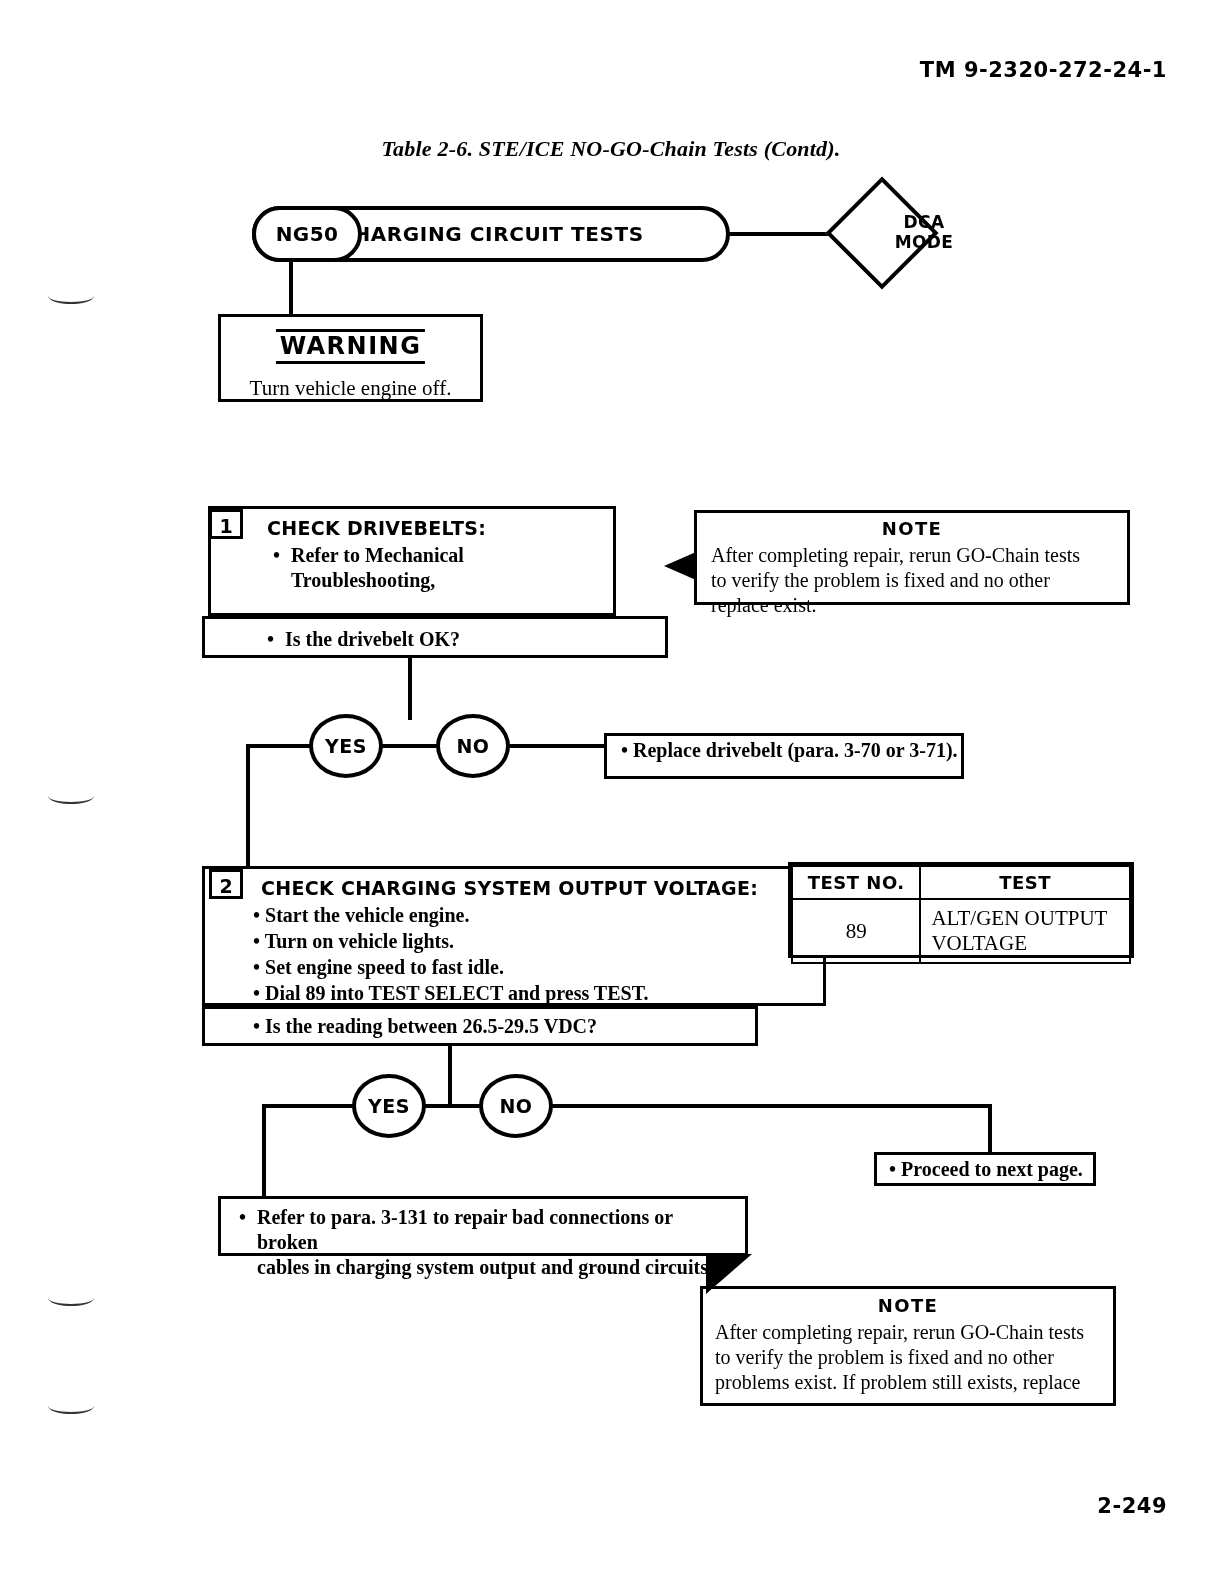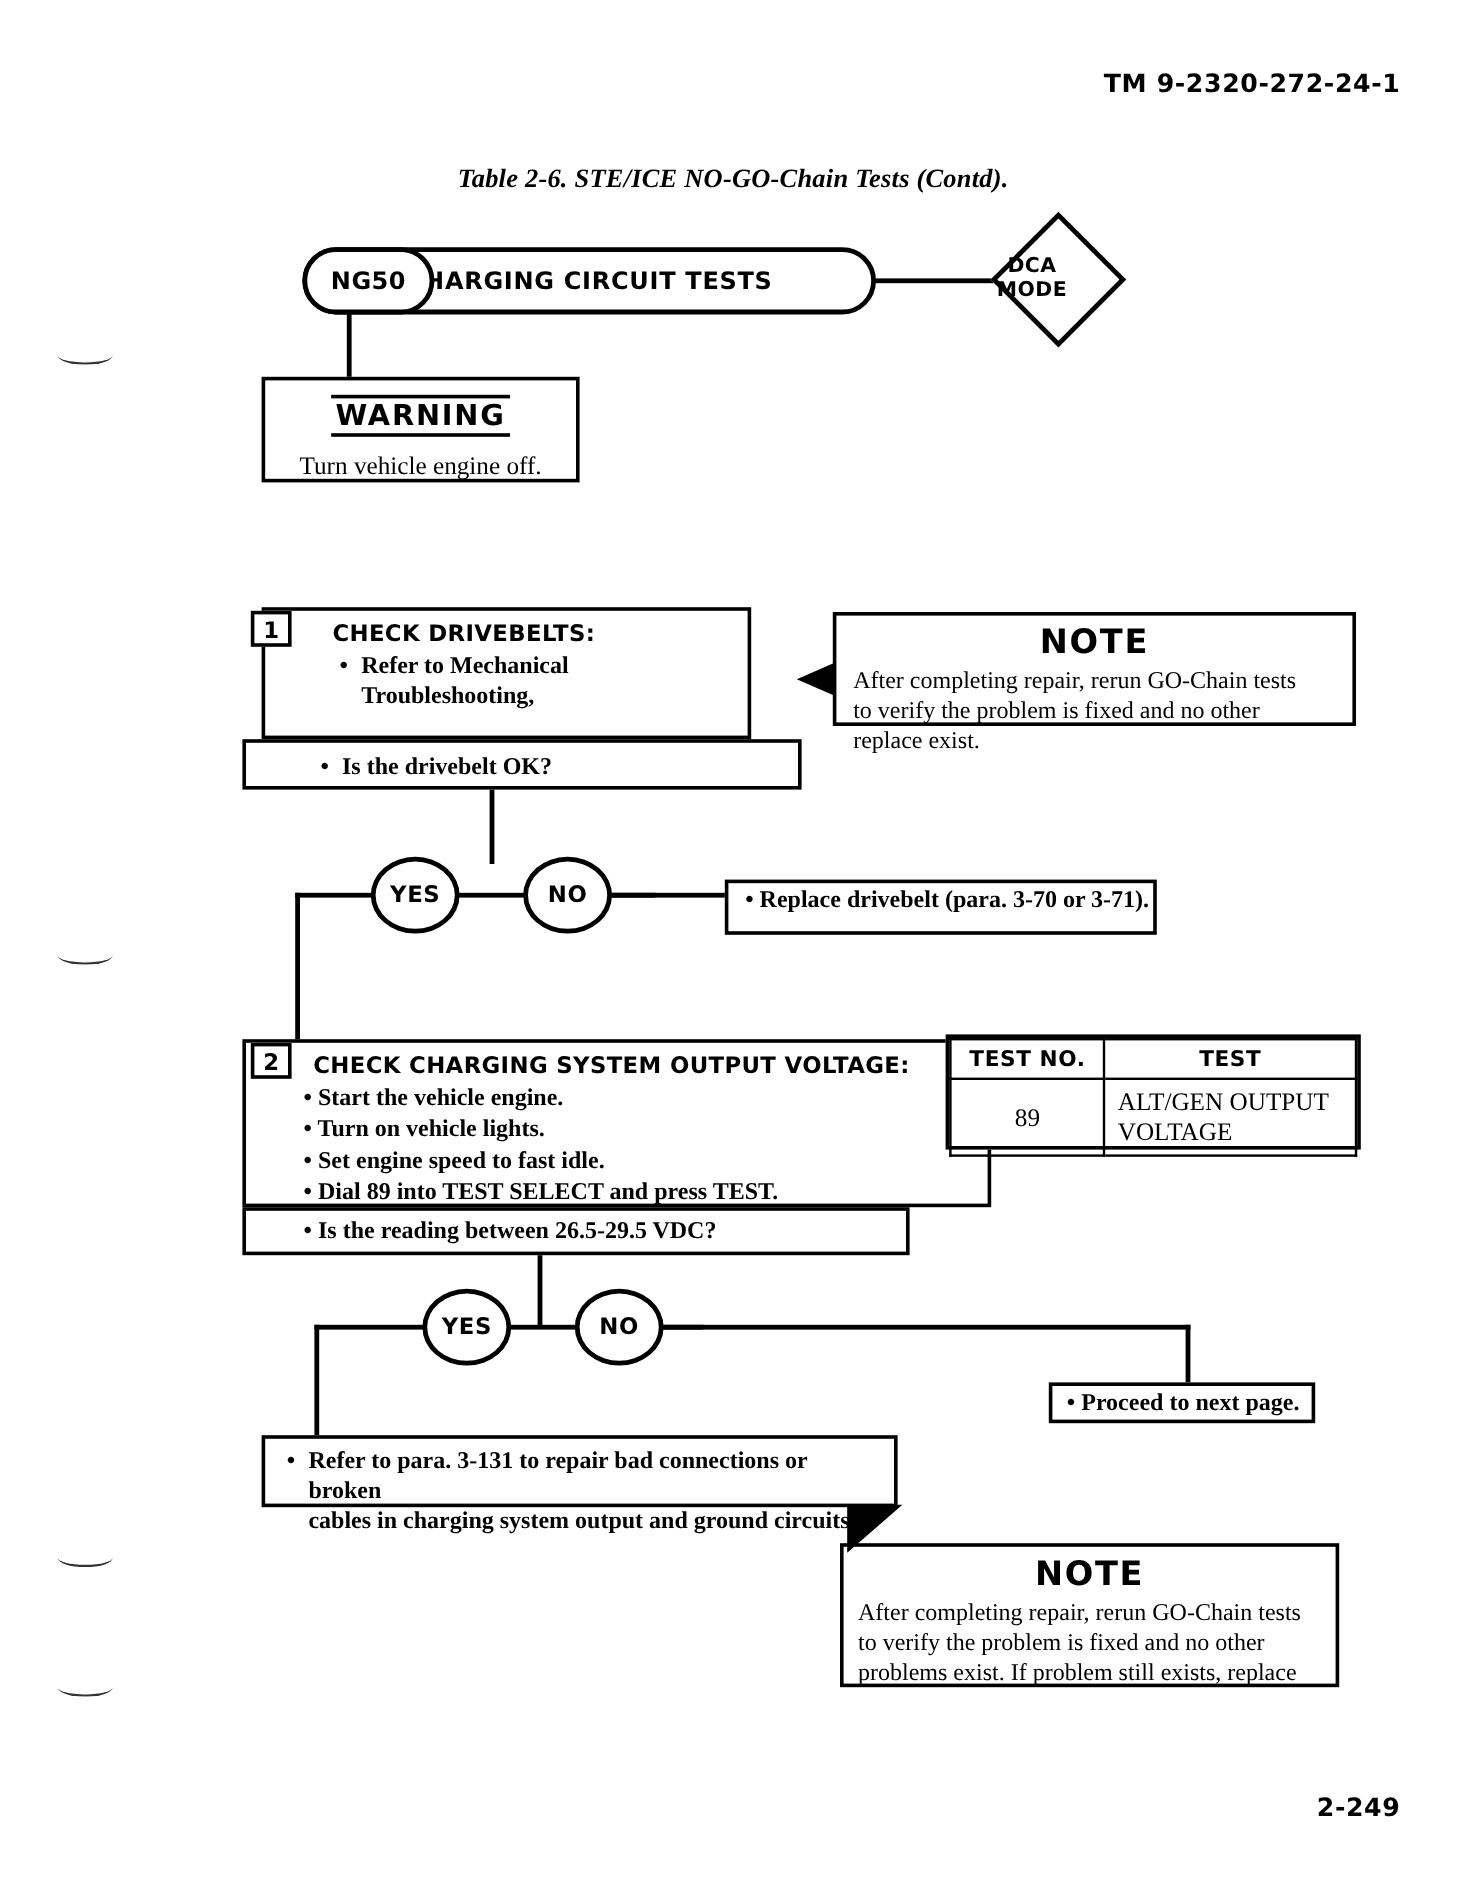--- a/index.html
+++ b/index.html
@@ -195,21 +195,21 @@
     justify-content: center;
     letter-spacing: 0.5px;
     z-index: 3;
   }
 
   
   .note-title {
     text-align: center;
     font-family: "DejaVu Sans", sans-serif;
     font-weight: bold;
-    font-size: 28px;
+    font-size: 18px;
     letter-spacing: 1.4px;
     margin-bottom: 4px;
   }
   .note-body {
     font-family: "Liberation Serif", serif;
     font-size: 20px;
     line-height: 25px;
   }
   .note-body div { white-space: nowrap; }
 
@@ -278,35 +278,35 @@
   <div class="stadium" style="left:252px; top:206px; width:478px; height:56px;">
     <div class="stadium-label">CHARGING CIRCUIT TESTS</div>
   </div>
   <div class="ng-capsule" style="left:252px; top:206px; width:110px; height:56px;">
     <div class="ng-capsule-label">NG50</div>
   </div>
 
   <div class="hline" style="left:728px; top:232px; width:110px;"></div>
 
   <div class="diamond" style="left:842px; top:193px; width:80px; height:80px;"></div>
-  <div class="diamond-label" style="left:820px; top:212px; width:80px;">
+  <div class="diamond-label" style="left:884px; top:212px; width:80px;">
     <div>DCA</div>
     <div>MODE</div>
   </div>
 
   <div class="vline" style="left:289px; top:260px; height:56px;"></div>
 
   <div class="box warning-box" style="left:218px; top:314px; width:265px; height:88px;">
     <div class="warning-title-wrap">
       <span class="warning-title">WARNING</span>
     </div>
     <div class="warning-text">Turn vehicle engine off.</div>
   </div>
 
-  <div class="box" style="left:218px; top:506px; width:408px; height:110px;">
+  <div class="box" style="left:208px; top:506px; width:408px; height:110px;">
     <div class="step-head" style="margin:8px 0 0 56px;">CHECK DRIVEBELTS:</div>
     <div class="bullet-line" style="margin:4px 10px 0 62px;">
       <span class="dot">•</span>
       <span class="txt">
         <span>Refer to Mechanical Troubleshooting,</span><br>
         <br>
         <span>drivebelt for proper tension.</span>
       </span>
     </div>
   </div>

